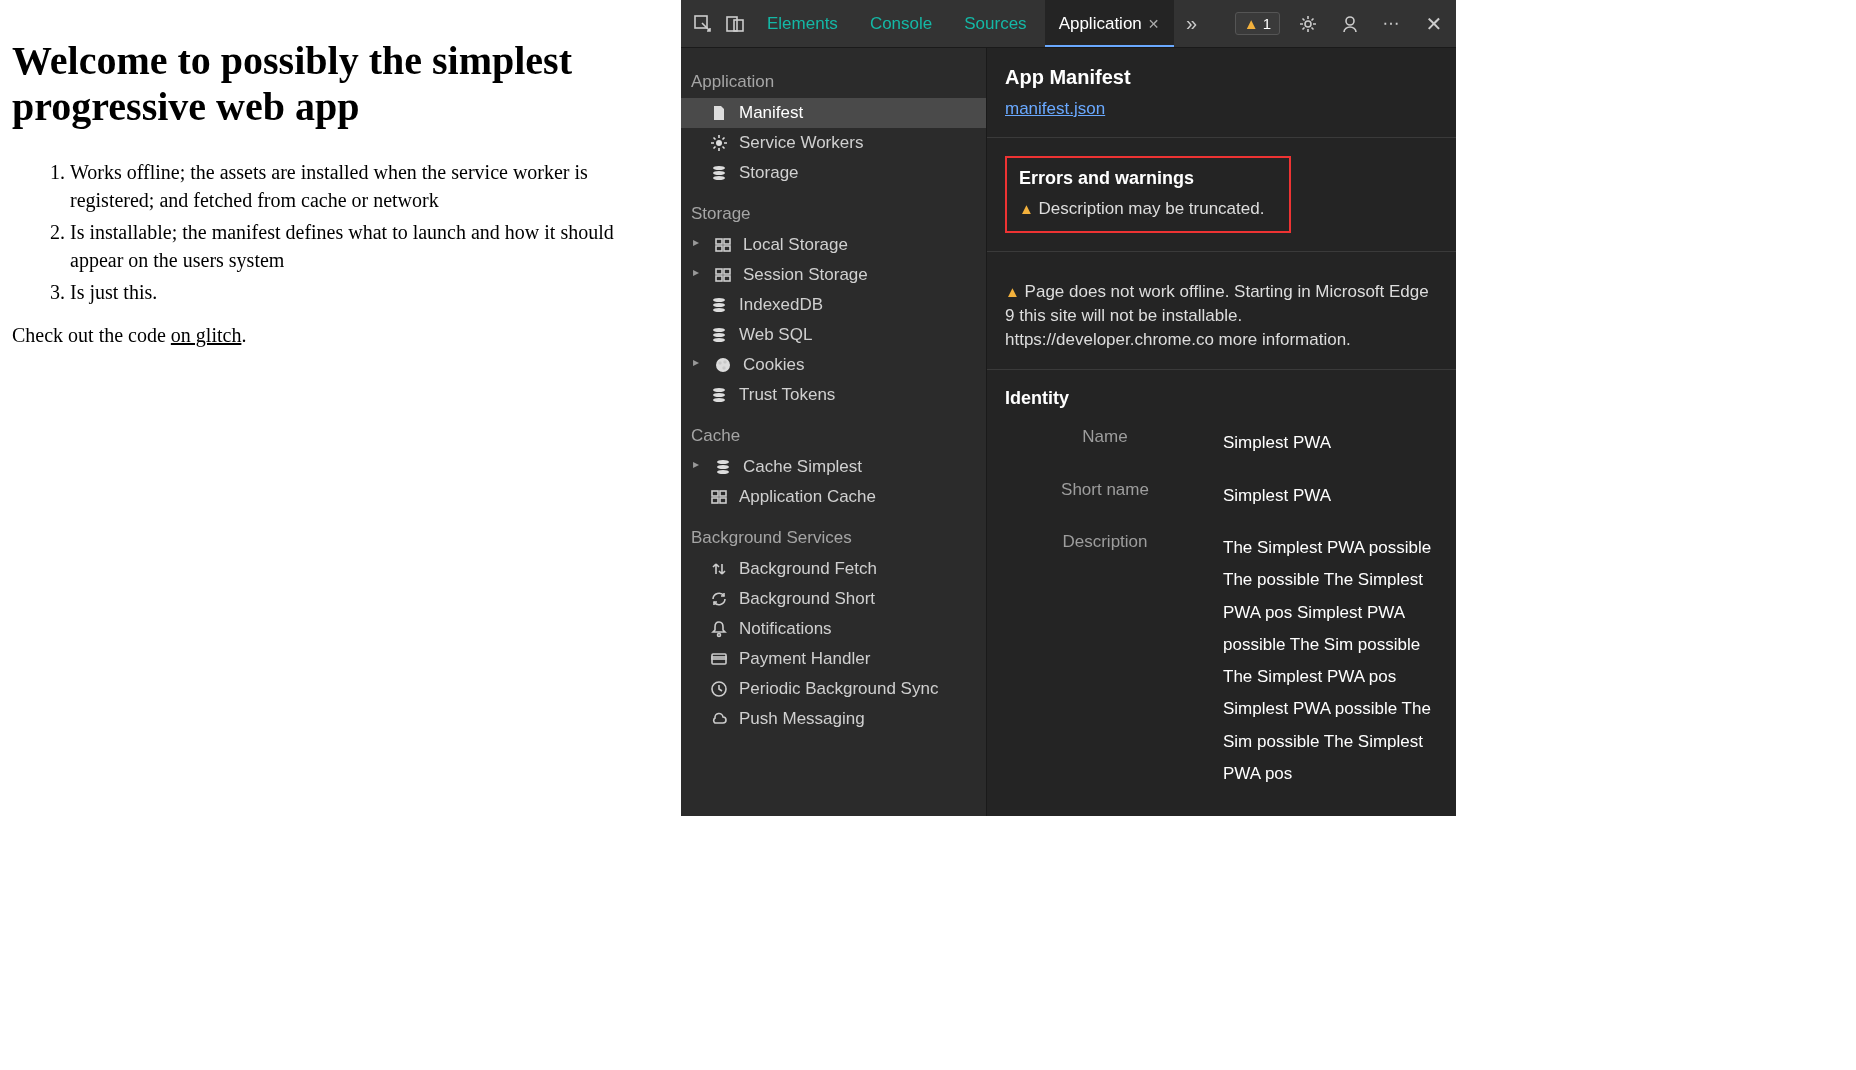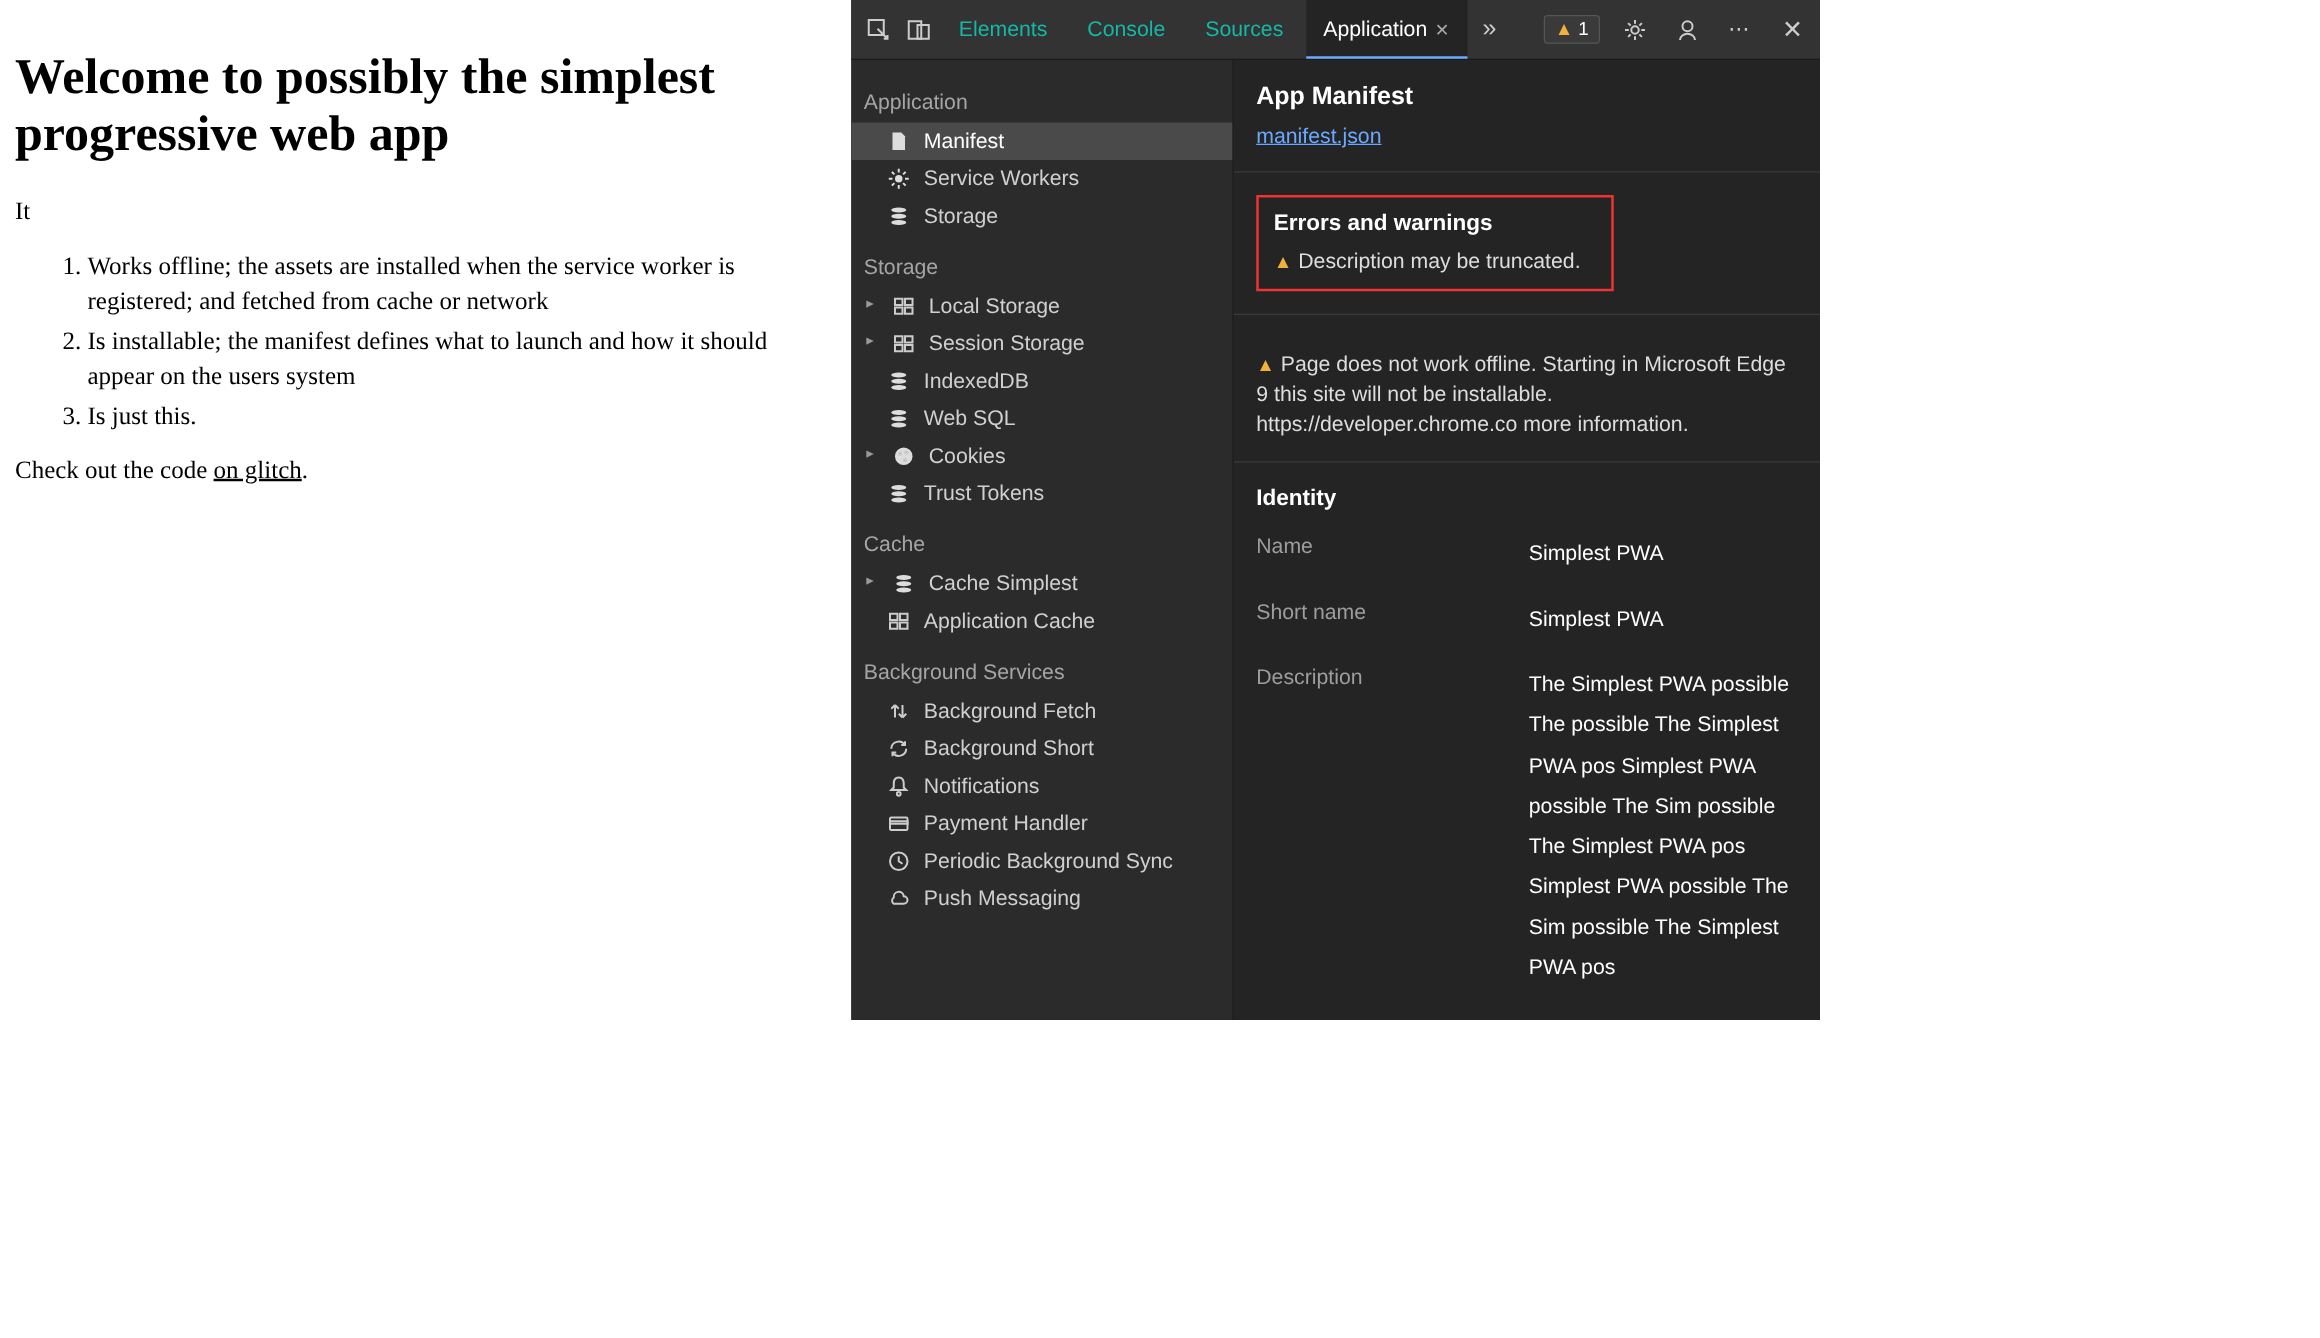--- a/index.html
+++ b/index.html
@@ -76,32 +76,31 @@
   .manifest-link { color: #6aa9ff; text-decoration: underline; font-size: 17px; }
   .err-box {
     border: 2px solid #e33; padding: 10px 12px 12px; display: inline-block; min-width: 286px;
   }
   .err-row { margin-top: 8px; color: #ddd; font-size: 17px; }
   .install-msg { color: #ddd; line-height: 1.4; margin-top: 10px; }
   .identity-grid {
     display: grid; grid-template-columns: 200px 1fr; row-gap: 20px; column-gap: 18px;
     margin-top: 18px; font-size: 17px;
   }
-  .id-label { color: #9d9d9d; text-align: left; }
+  .id-label { color: #9d9d9d; text-align: center; }
   .id-val { color: #fff; line-height: 1.9; overflow: hidden; }
 
   
   svg { stroke: currentColor; fill: none; stroke-width: 1.6; }
 </style>
 </head>
 <body>
 
 <div class="page">
   <h1>Welcome to possibly the simplest progressive web app</h1>
-  <p>It</p>
   <ol>
     <li>Works offline; the assets are installed when the service worker is registered; and fetched from cache or network</li>
     <li>Is installable; the manifest defines what to launch and how it should appear on the users system</li>
     <li>Is just this.</li>
   </ol>
   <p>
     <span>Check out the code </span><a href="#">on glitch</a><span>.</span>
   </p>
 </div>
 

